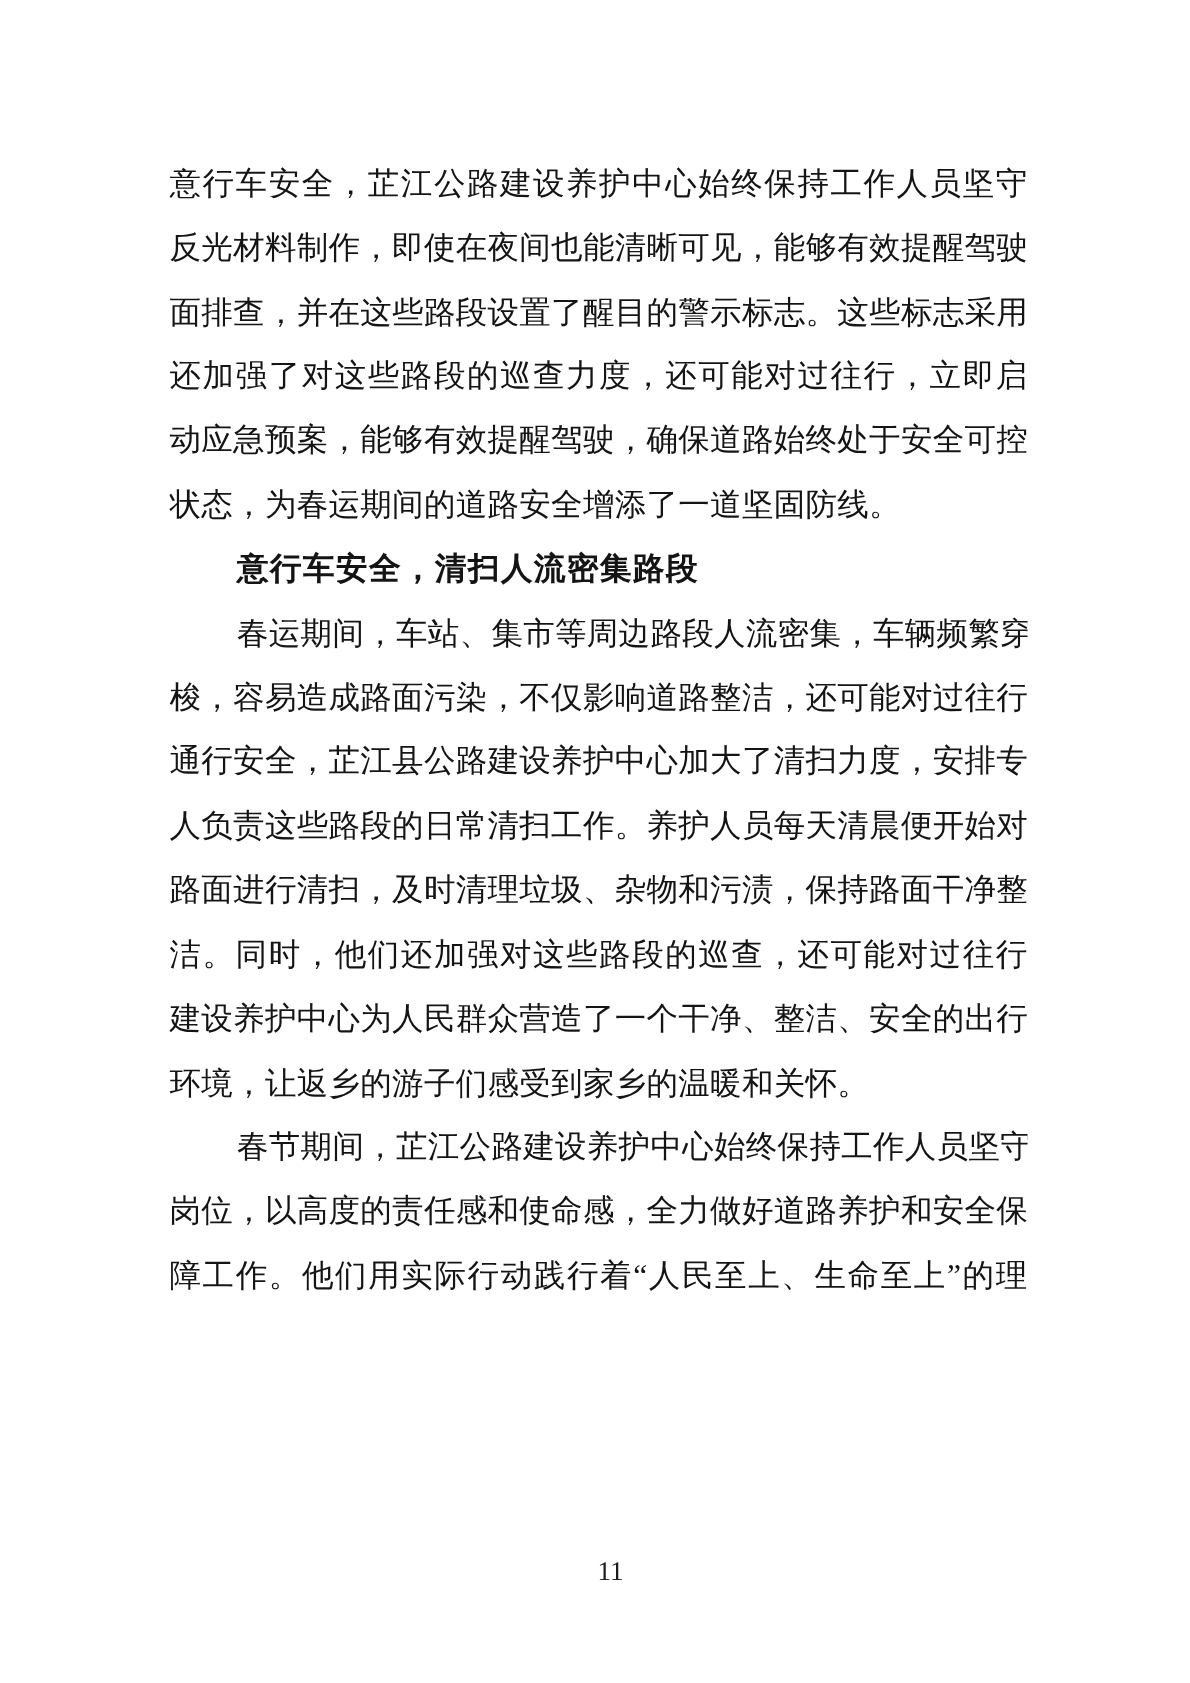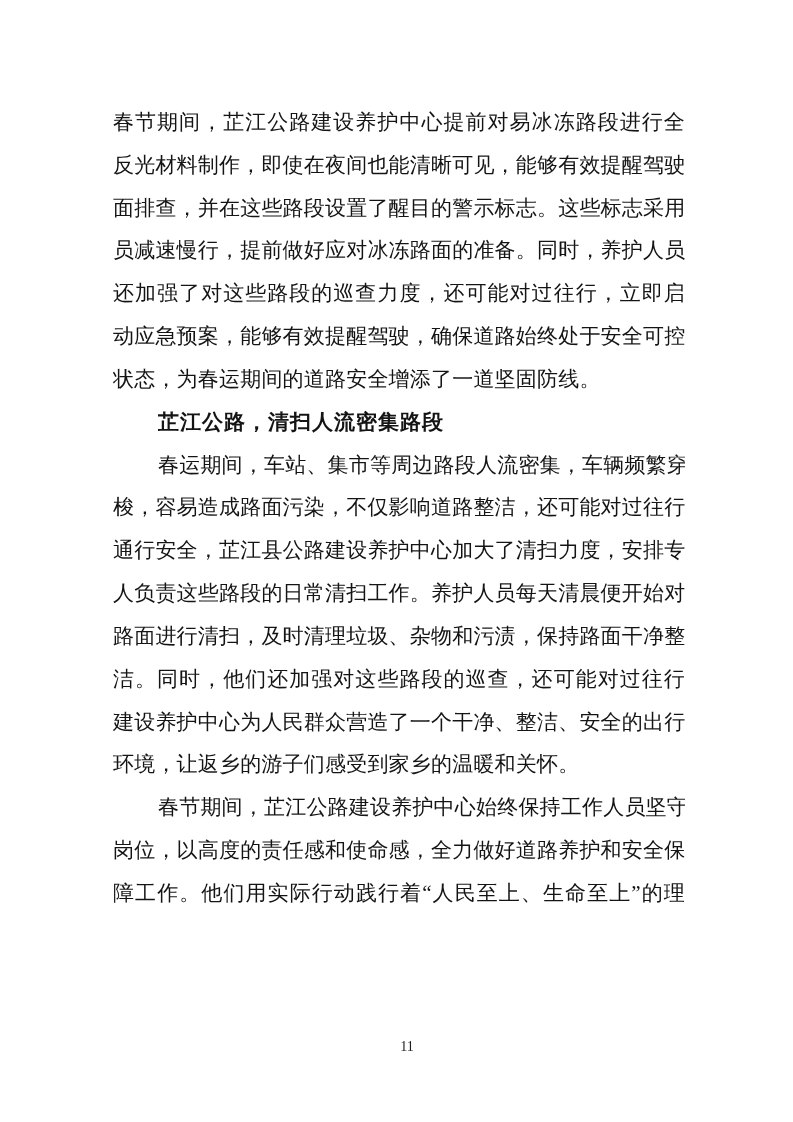--- a/index.html
+++ b/index.html
@@ -48,42 +48,41 @@
     -moz-text-align-last: left;
     text-indent: 45px;
     letter-spacing: 1px;
   }
   .page-number {
     position: absolute;
     left: 0;
     right: 0;
     top: 1038px;
     text-align: center;
-    font-size: 14px;
+    font-size: 18px;
     line-height: 18px;
     font-family: "Liberation Serif", "DejaVu Serif", serif;
     color: #1c1c1c;
     padding-left: 21px;
   }
 </style>
 </head>
 <body>
 
 <div class="page">
   <div class="content">
 
-    <div class="line">春节期间，芷江公路建设养护中心提前对易冰冻路段进行全</div>
+    <div class="line">意行车安全，芷江公路建设养护中心始终保持工作人员坚守</div>
     <div class="line">反光材料制作，即使在夜间也能清晰可见，能够有效提醒驾驶</div>
     <div class="line">面排查，并在这些路段设置了醒目的警示标志。这些标志采用</div>
-    <div class="line">员减速慢行，提前做好应对冰冻路面的准备。同时，养护人员</div>
     <div class="line">还加强了对这些路段的巡查力度，还可能对过往行，立即启</div>
     <div class="line">动应急预案，能够有效提醒驾驶，确保道路始终处于安全可控</div>
     <div class="line end">状态，为春运期间的道路安全增添了一道坚固防线。</div>
 
-    <div class="line heading">芷江公路，清扫人流密集路段</div>
+    <div class="line heading">意行车安全，清扫人流密集路段</div>
 
     <div class="line first">春运期间，车站、集市等周边路段人流密集，车辆频繁穿</div>
     <div class="line">梭，容易造成路面污染，不仅影响道路整洁，还可能对过往行</div>
     <div class="line">通行安全，芷江县公路建设养护中心加大了清扫力度，安排专</div>
     <div class="line">人负责这些路段的日常清扫工作。养护人员每天清晨便开始对</div>
     <div class="line">路面进行清扫，及时清理垃圾、杂物和污渍，保持路面干净整</div>
     <div class="line">洁。同时，他们还加强对这些路段的巡查，还可能对过往行</div>
     <div class="line">建设养护中心为人民群众营造了一个干净、整洁、安全的出行</div>
     <div class="line end">环境，让返乡的游子们感受到家乡的温暖和关怀。</div>
 

